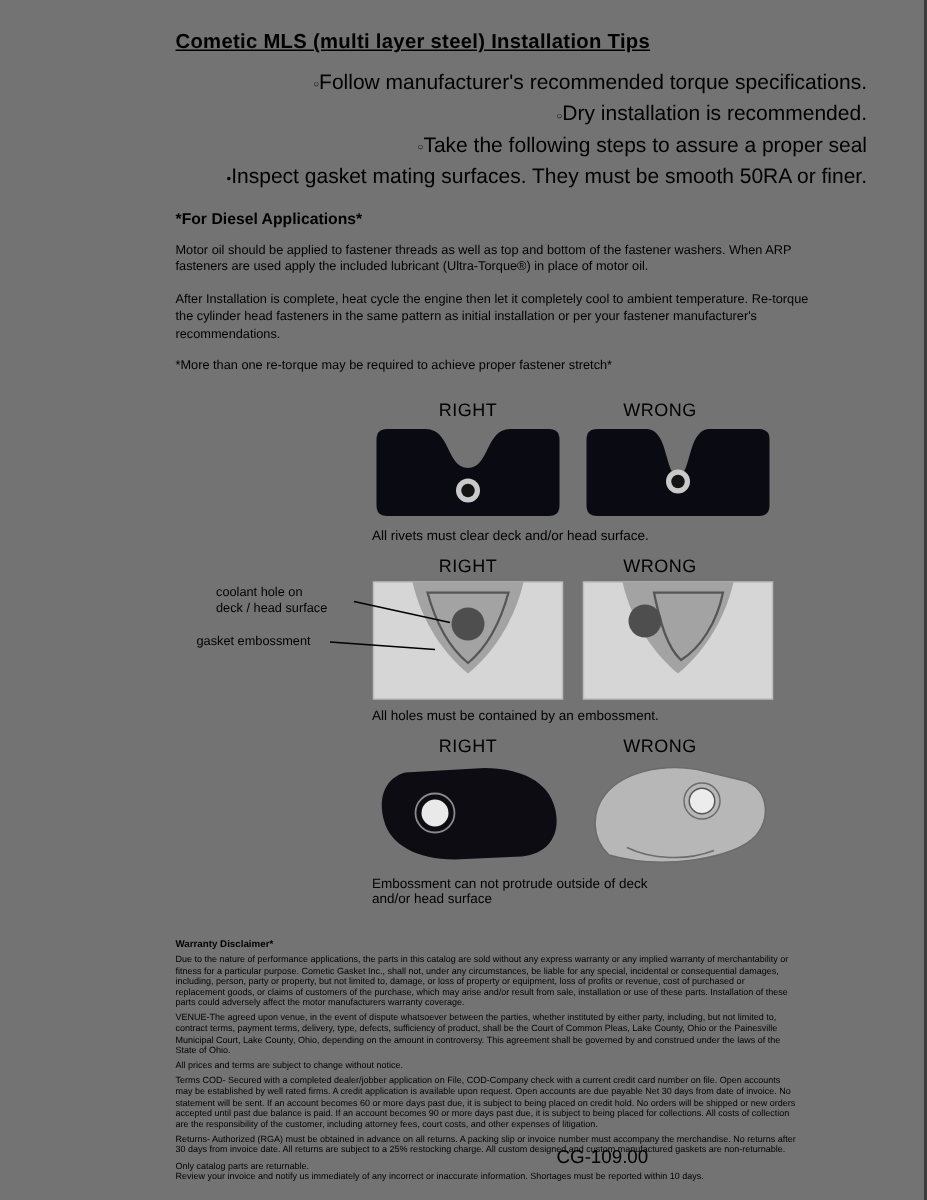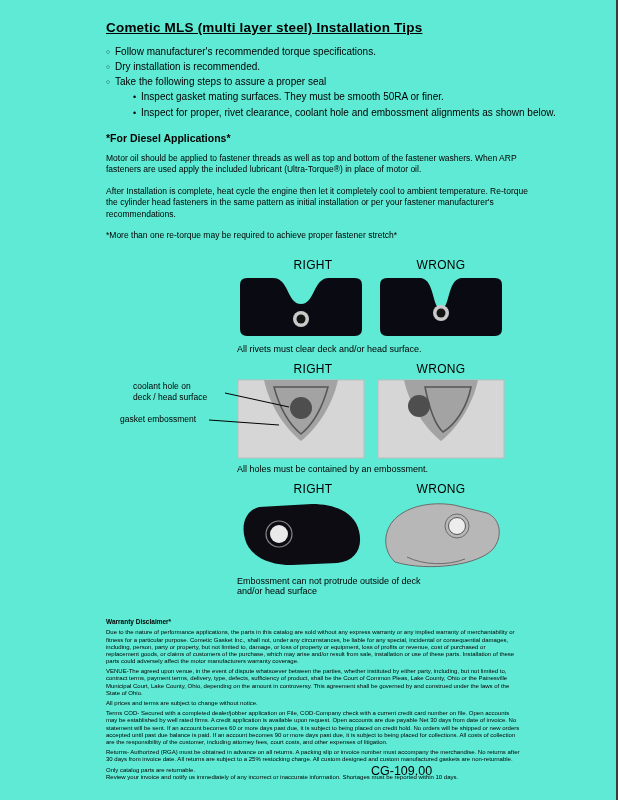--- a/index.html
+++ b/index.html
@@ -1,40 +1,41 @@
 <!DOCTYPE html>
 <html><head>
 <meta charset="utf-8">
 <style>
   * { margin:0; padding:0; box-sizing:border-box; }
   html,body { background:#ffffff; }
   .page {
     position:relative;
     width:618px; height:800px;
-    background:#5eead4;
+    background:#737373;
     font-family:"Liberation Sans", sans-serif;
     color:#000;
     overflow:hidden;
+    padding-left:11px;
   }
   .scan-edge { position:absolute; right:0; top:0; width:2px; height:100%; background:#3c3c3c; }
   .content { padding:20px 40px 0 106px; }
 
   .title { font-size:13.5px; font-weight:bold; text-decoration:underline; margin-bottom:9px; letter-spacing:.2px; }
 
-  ul.bullets { list-style:none; font-size:10px; line-height:1.5; }
+  ul.bullets { list-style:none; font-size:14px; line-height:1.5;text-align:right; }
   li.b1::before { content:"○"; display:inline-block; width:9px; font-size:6.5px; vertical-align:1px; }
   li.b2 { margin-left:27px; }
   li.b2::before { content:"•"; display:inline-block; width:8px; font-size:9px; }
 
   .diesel-heading { font-size:10.5px; font-weight:bold; margin:12px 0 9px; }
   .para { font-size:8.5px; line-height:1.35; width:432px; margin-bottom:10px; }
   .note { font-size:8.5px; margin:2px 0 18px; }
 
   .figure { position:relative; width:268px; margin-left:131px; margin-top:8px; }
-  .fig-labels { display:flex; gap:0; margin-bottom:3px;justify-content:flex-end; }
+  .fig-labels { display:flex; gap:0; margin-bottom:3px; }
   .fig-labels span { width:128px; text-align:center; font-size:12px; letter-spacing:.3px; }
   .fig-panels { display:flex; gap:12px;justify-content:flex-end; }
   .fig-caption { font-size:9px; margin-top:5px; white-space:pre-line; }
 
   .side-label { position:absolute; font-size:8.5px; line-height:1.3; white-space:pre-line; }
   .lbl-coolant { left:-104px; top:2px; width:95px; }
   .lbl-emboss { left:-117px; top:35px; width:95px; }
   .connectors { position:absolute; left:-110px; top:0; width:200px; height:80px; pointer-events:none; }
 
   .disclaimer { margin-top:22px; width:414px; }
@@ -50,21 +51,20 @@
 <div class="page">
   <div class="content">
 
     <h1 class="title">Cometic MLS (multi layer steel) Installation Tips</h1>
 
     <ul class="bullets">
       <li class="b1"><span>Follow manufacturer's recommended torque specifications.</span></li>
       <li class="b1"><span>Dry installation is recommended.</span></li>
       <li class="b1"><span>Take the following steps to assure a proper seal</span></li>
       <li class="b2"><span>Inspect gasket mating surfaces.  They must be smooth 50RA or finer.</span></li>
-      <li class="b2"><span>Inspect for proper, rivet clearance, coolant hole and embossment alignments as shown below.</span></li>
     </ul>
 
     <div class="diesel-heading">*For Diesel Applications*</div>
     <p class="para">Motor oil should be applied to fastener threads as well as top and bottom of the fastener washers. When ARP fasteners are used apply the included lubricant (Ultra-Torque®) in place of motor oil.</p>
     <p class="para">After Installation is complete, heat cycle the engine then let it completely cool to ambient temperature. Re-torque the cylinder head fasteners in the same pattern as initial installation or per your fastener manufacturer's recommendations.</p>
     <p class="note">*More than one re-torque may be required to achieve proper fastener stretch*</p>
 
     <div class="figure">
       <div class="fig-labels">
         <span>RIGHT</span>

